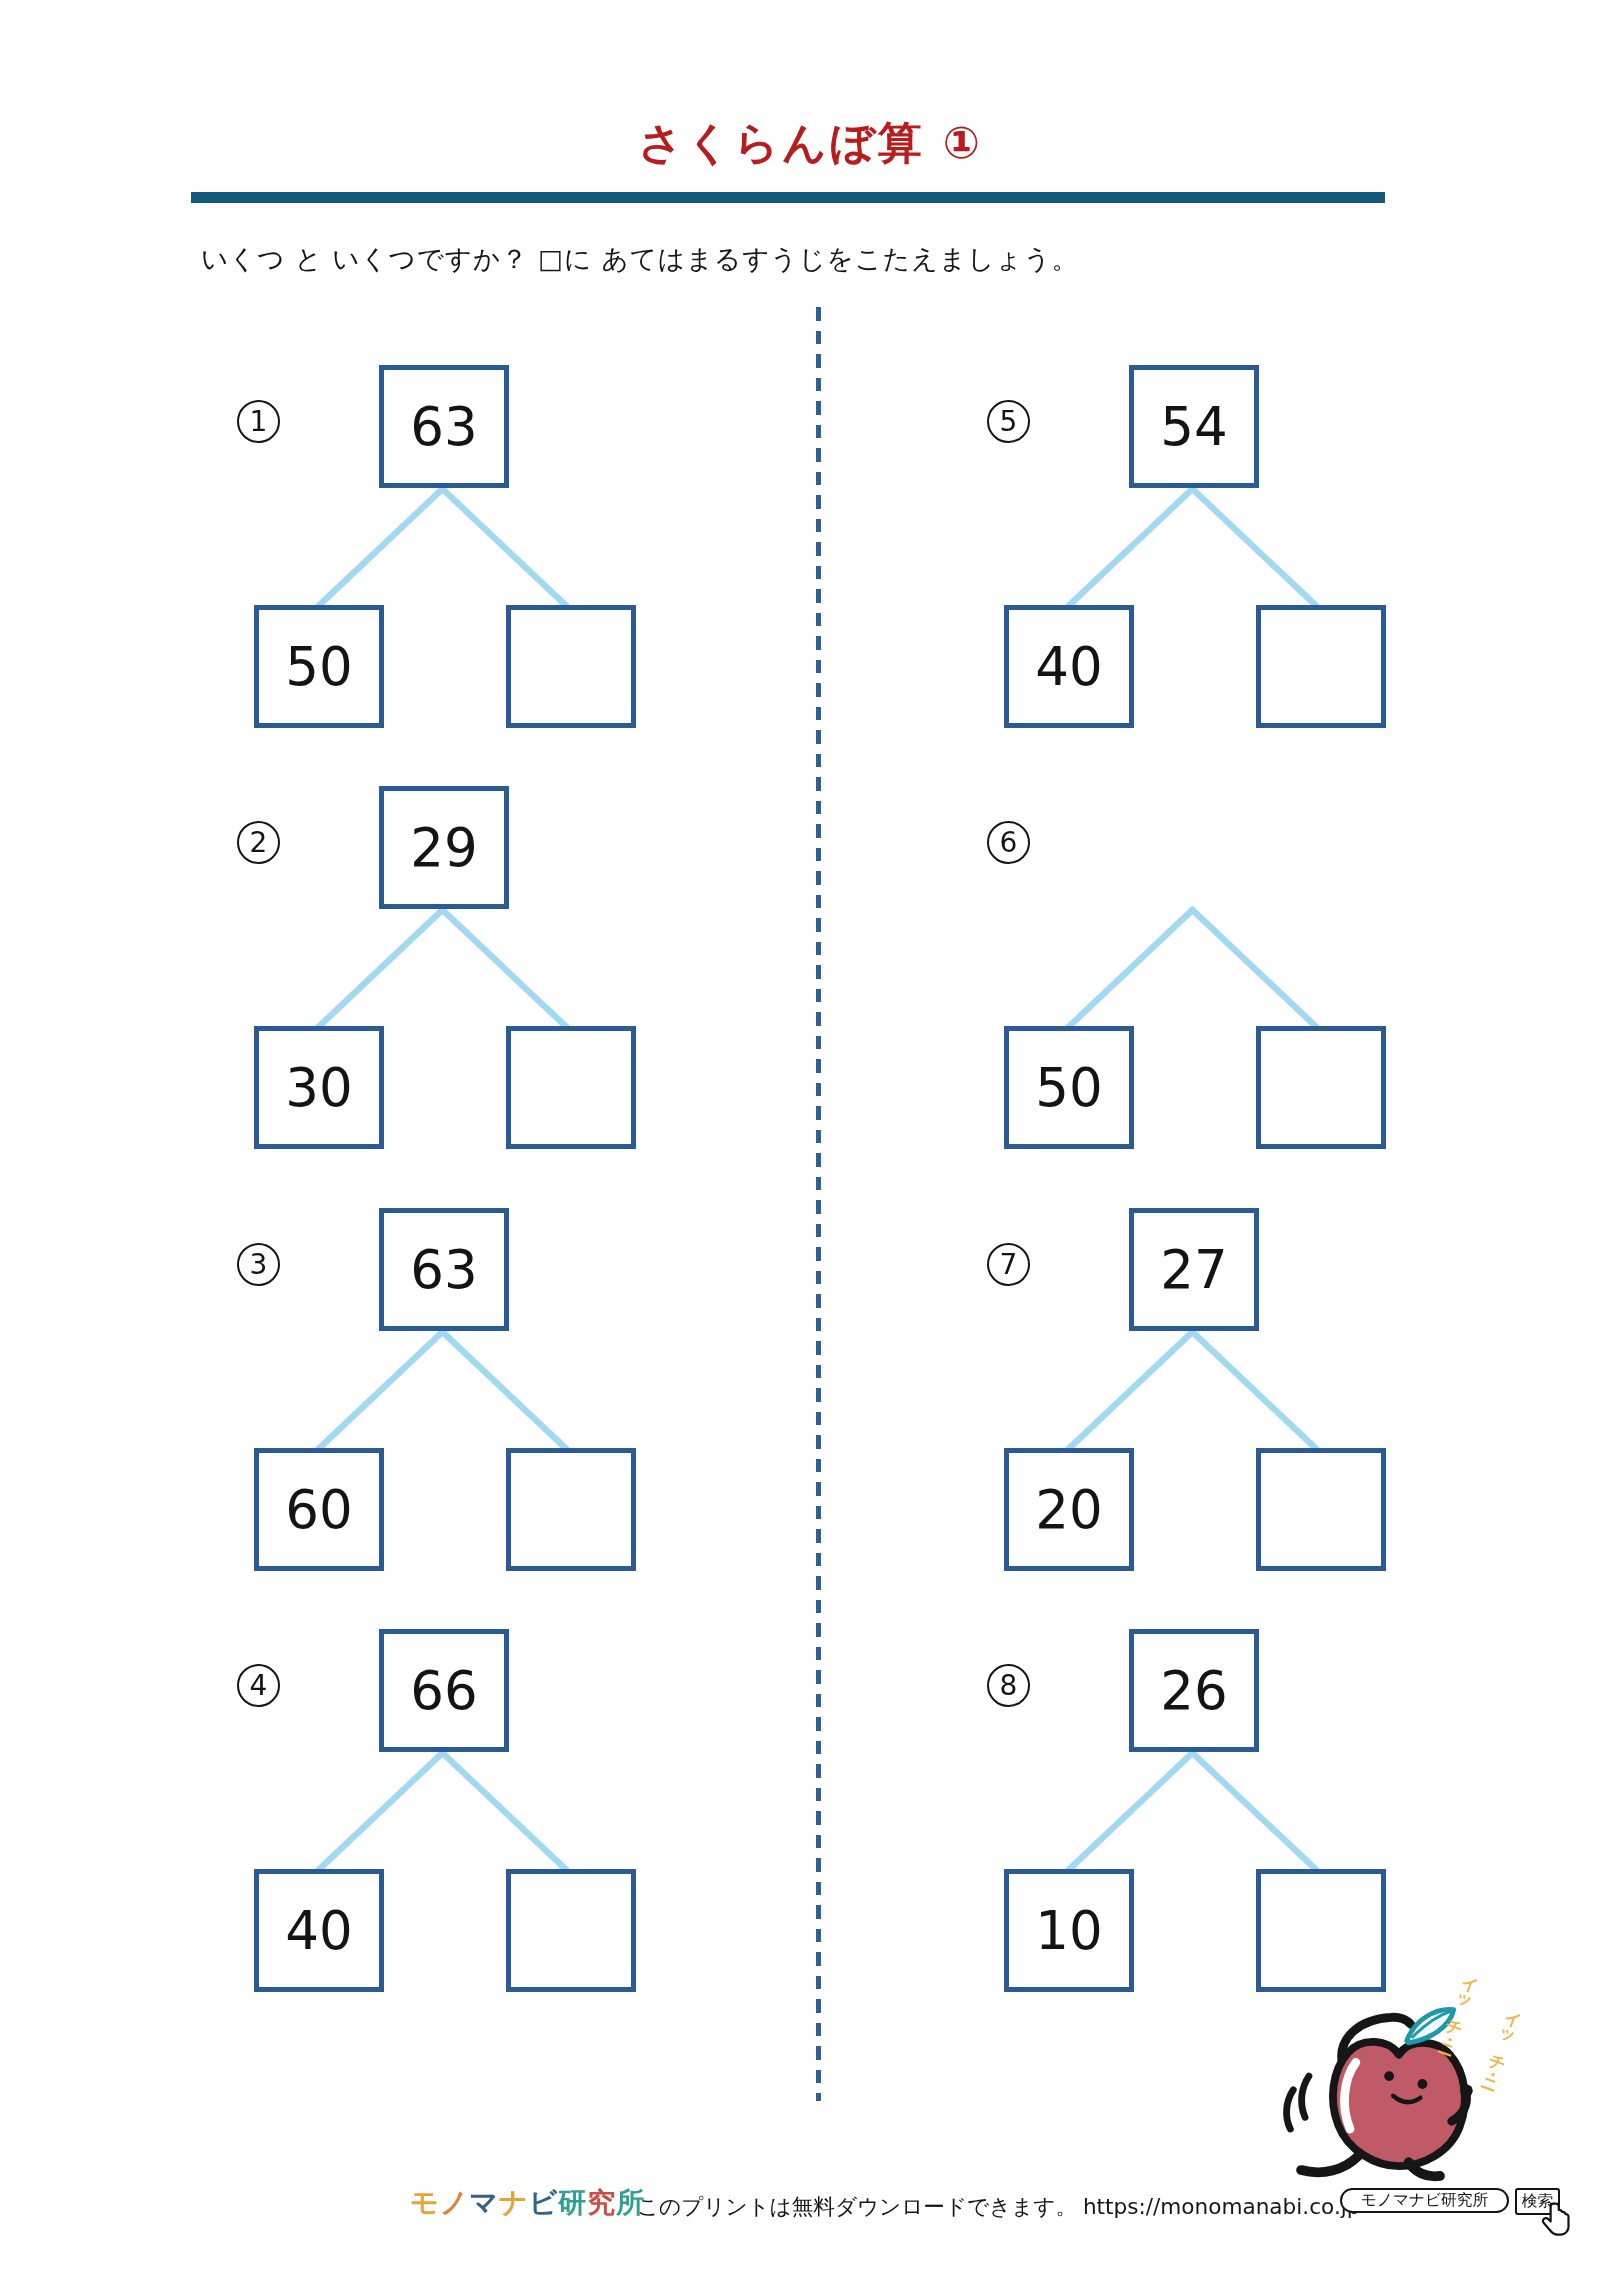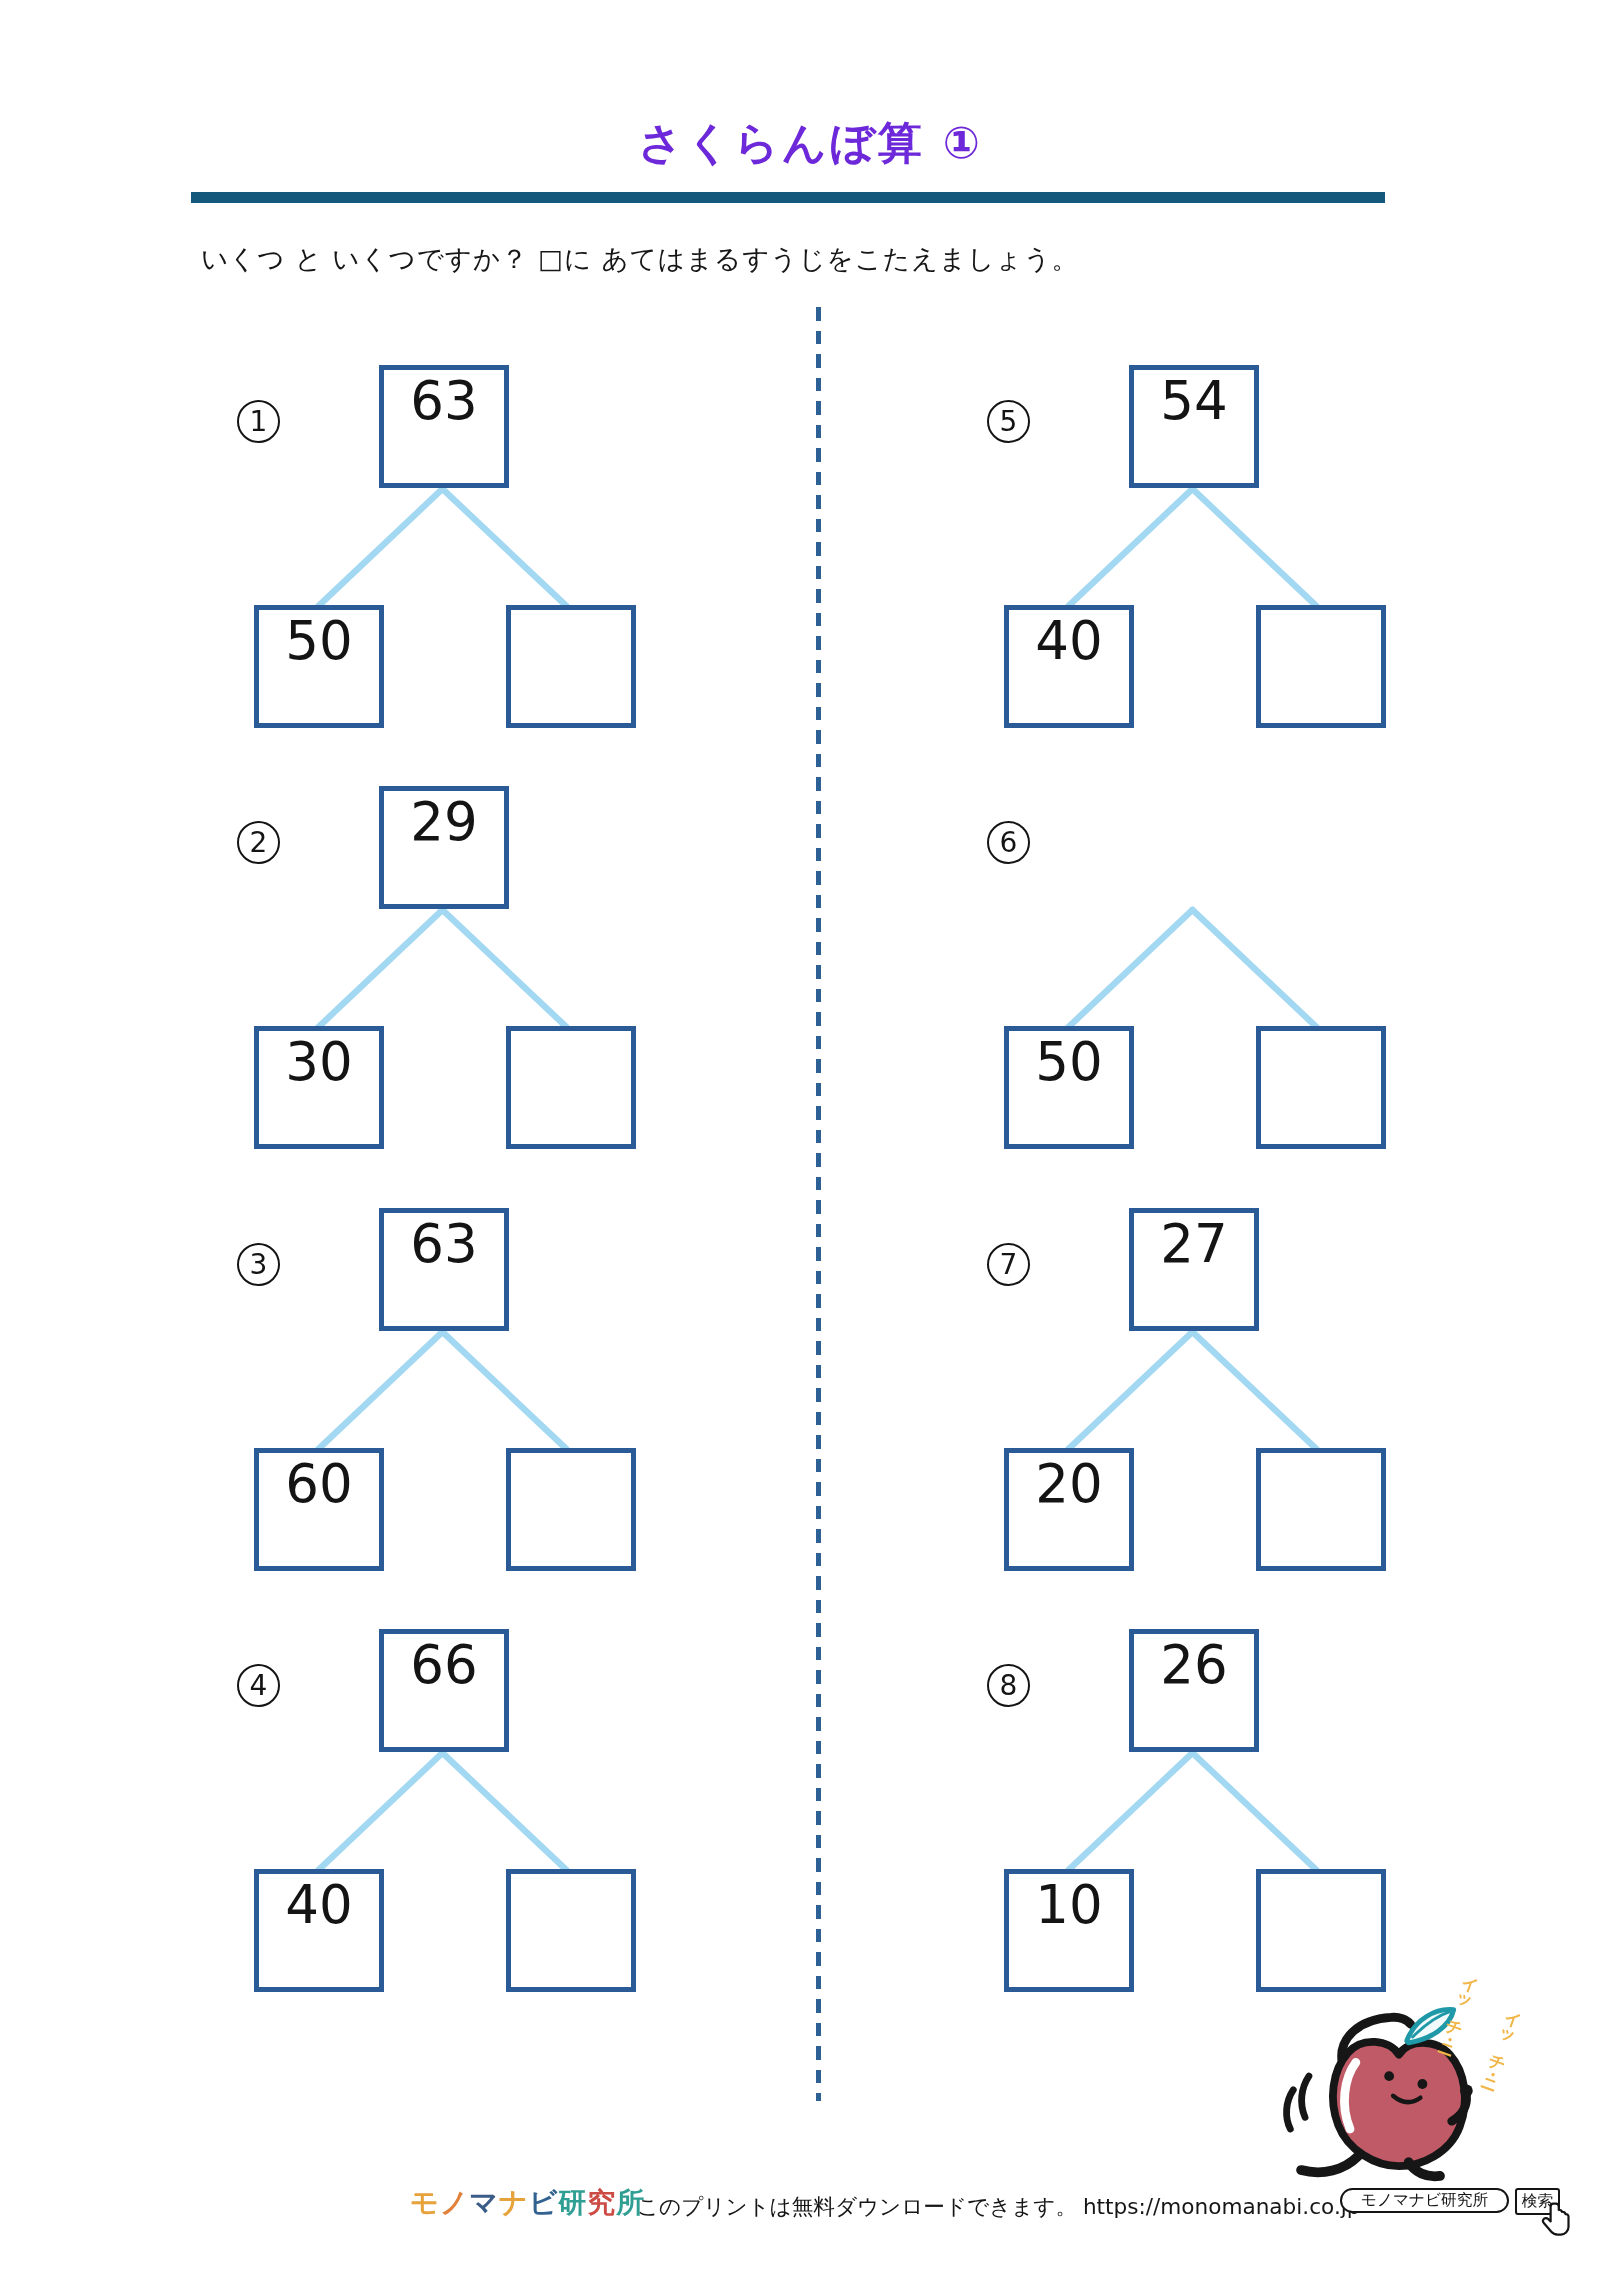--- a/index.html
+++ b/index.html
@@ -3,41 +3,41 @@
 <meta charset="utf-8">
 <style>
   html,body{margin:0;padding:0;background:#e8e8e8;}
   .page{
     position:relative;width:1621px;height:2293px;margin:0 auto;background:#ffffff;
     font-family:"DejaVu Sans","Liberation Sans",sans-serif;overflow:hidden;
   }
   
   .title{
     position:absolute;left:0;right:0;top:114px;text-align:center;
-    font-size:44px;font-weight:bold;color:#6d28d9;letter-spacing:2.9px;
+    font-size:44px;font-weight:bold;color:#b91c1c;letter-spacing:2.9px;
   }
   .rule{position:absolute;left:191px;top:192px;width:1194px;height:10.8px;background:#14587c;}
   .instruction{position:absolute;left:201px;top:241px;font-size:26.5px;color:#161616;letter-spacing:1px;}
   
   .separator{
     position:absolute;left:816px;top:307px;width:4.9px;height:1794px;
     background:repeating-linear-gradient(to bottom,#2d6094 0 13.7px,transparent 13.7px 23.5px);
   }
   
   .problem{position:absolute;width:431px;height:365px;}
   .circ{
     position:absolute;left:11.8px;top:35px;width:43px;height:43px;box-sizing:border-box;
     border:2.9px solid #141414;border-radius:50%;
     display:flex;align-items:center;justify-content:center;
     font-size:28px;color:#141414;
   }
   .box{
     position:absolute;width:130px;height:123px;box-sizing:border-box;
     border:5.9px solid #2b5b97;background:#ffffff;
-    display:flex;justify-content:center;
+    display:flex;align-items:center;justify-content:center;
     font-size:53px;color:#141414;
   }
   .box.top{left:154px;top:0;}
   .box.bl{left:29px;top:240px;}
   .box.br{left:281px;top:240px;}
   .branches{position:absolute;left:0;top:118px;width:431px;height:129px;}
   .branches line{stroke:#a3d8f2;stroke-width:6.5;stroke-linecap:round;}
   
   .logo{position:absolute;left:410px;top:2184px;font-size:28px;font-weight:800;letter-spacing:1px;}
   .footer-line{position:absolute;left:637px;top:2192px;font-size:21.6px;color:#161616;font-weight:500;white-space:nowrap;}

